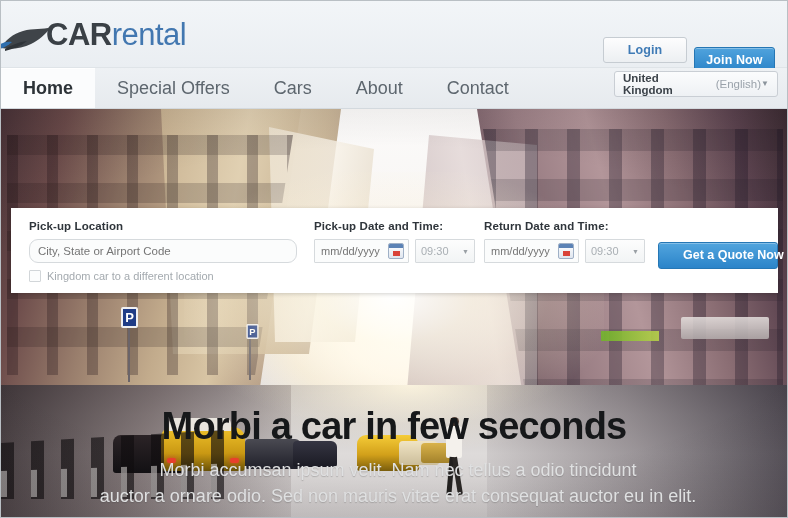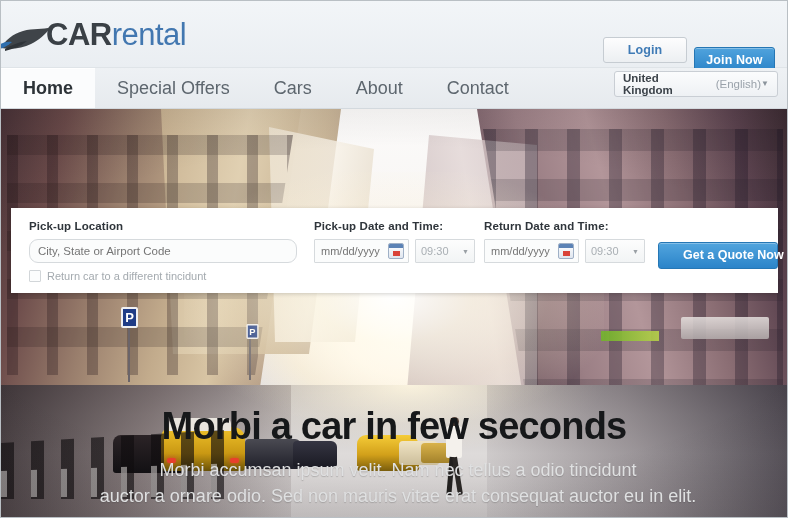--- a/index.html
+++ b/index.html
@@ -452,21 +452,21 @@
     <div class="flare"></div>
     <div class="vignette"></div>
 
     <div class="booking">
 
       <div class="field-group fg-pickup">
         <div class="fld-label">Pick-up Location</div>
         <input class="txt-input" type="text" placeholder="City, State or Airport Code" style="">
         <div class="checkline">
           <span class="chk"></span>
-          <span class="chk-label">Return car to a different  tincidunt</span>
+          <span class="chk-label">Kingdom car to a different  location</span>
         </div>
       </div>
 
       <div class="field-group fg-date1">
         <div class="fld-label">Pick-up Date and Time:</div>
         <div class="date-row">
           <div class="date-box">
             <input type="text" placeholder="mm/dd/yyyy" style="">
             <span class="cal-icon"></span>
           </div>

